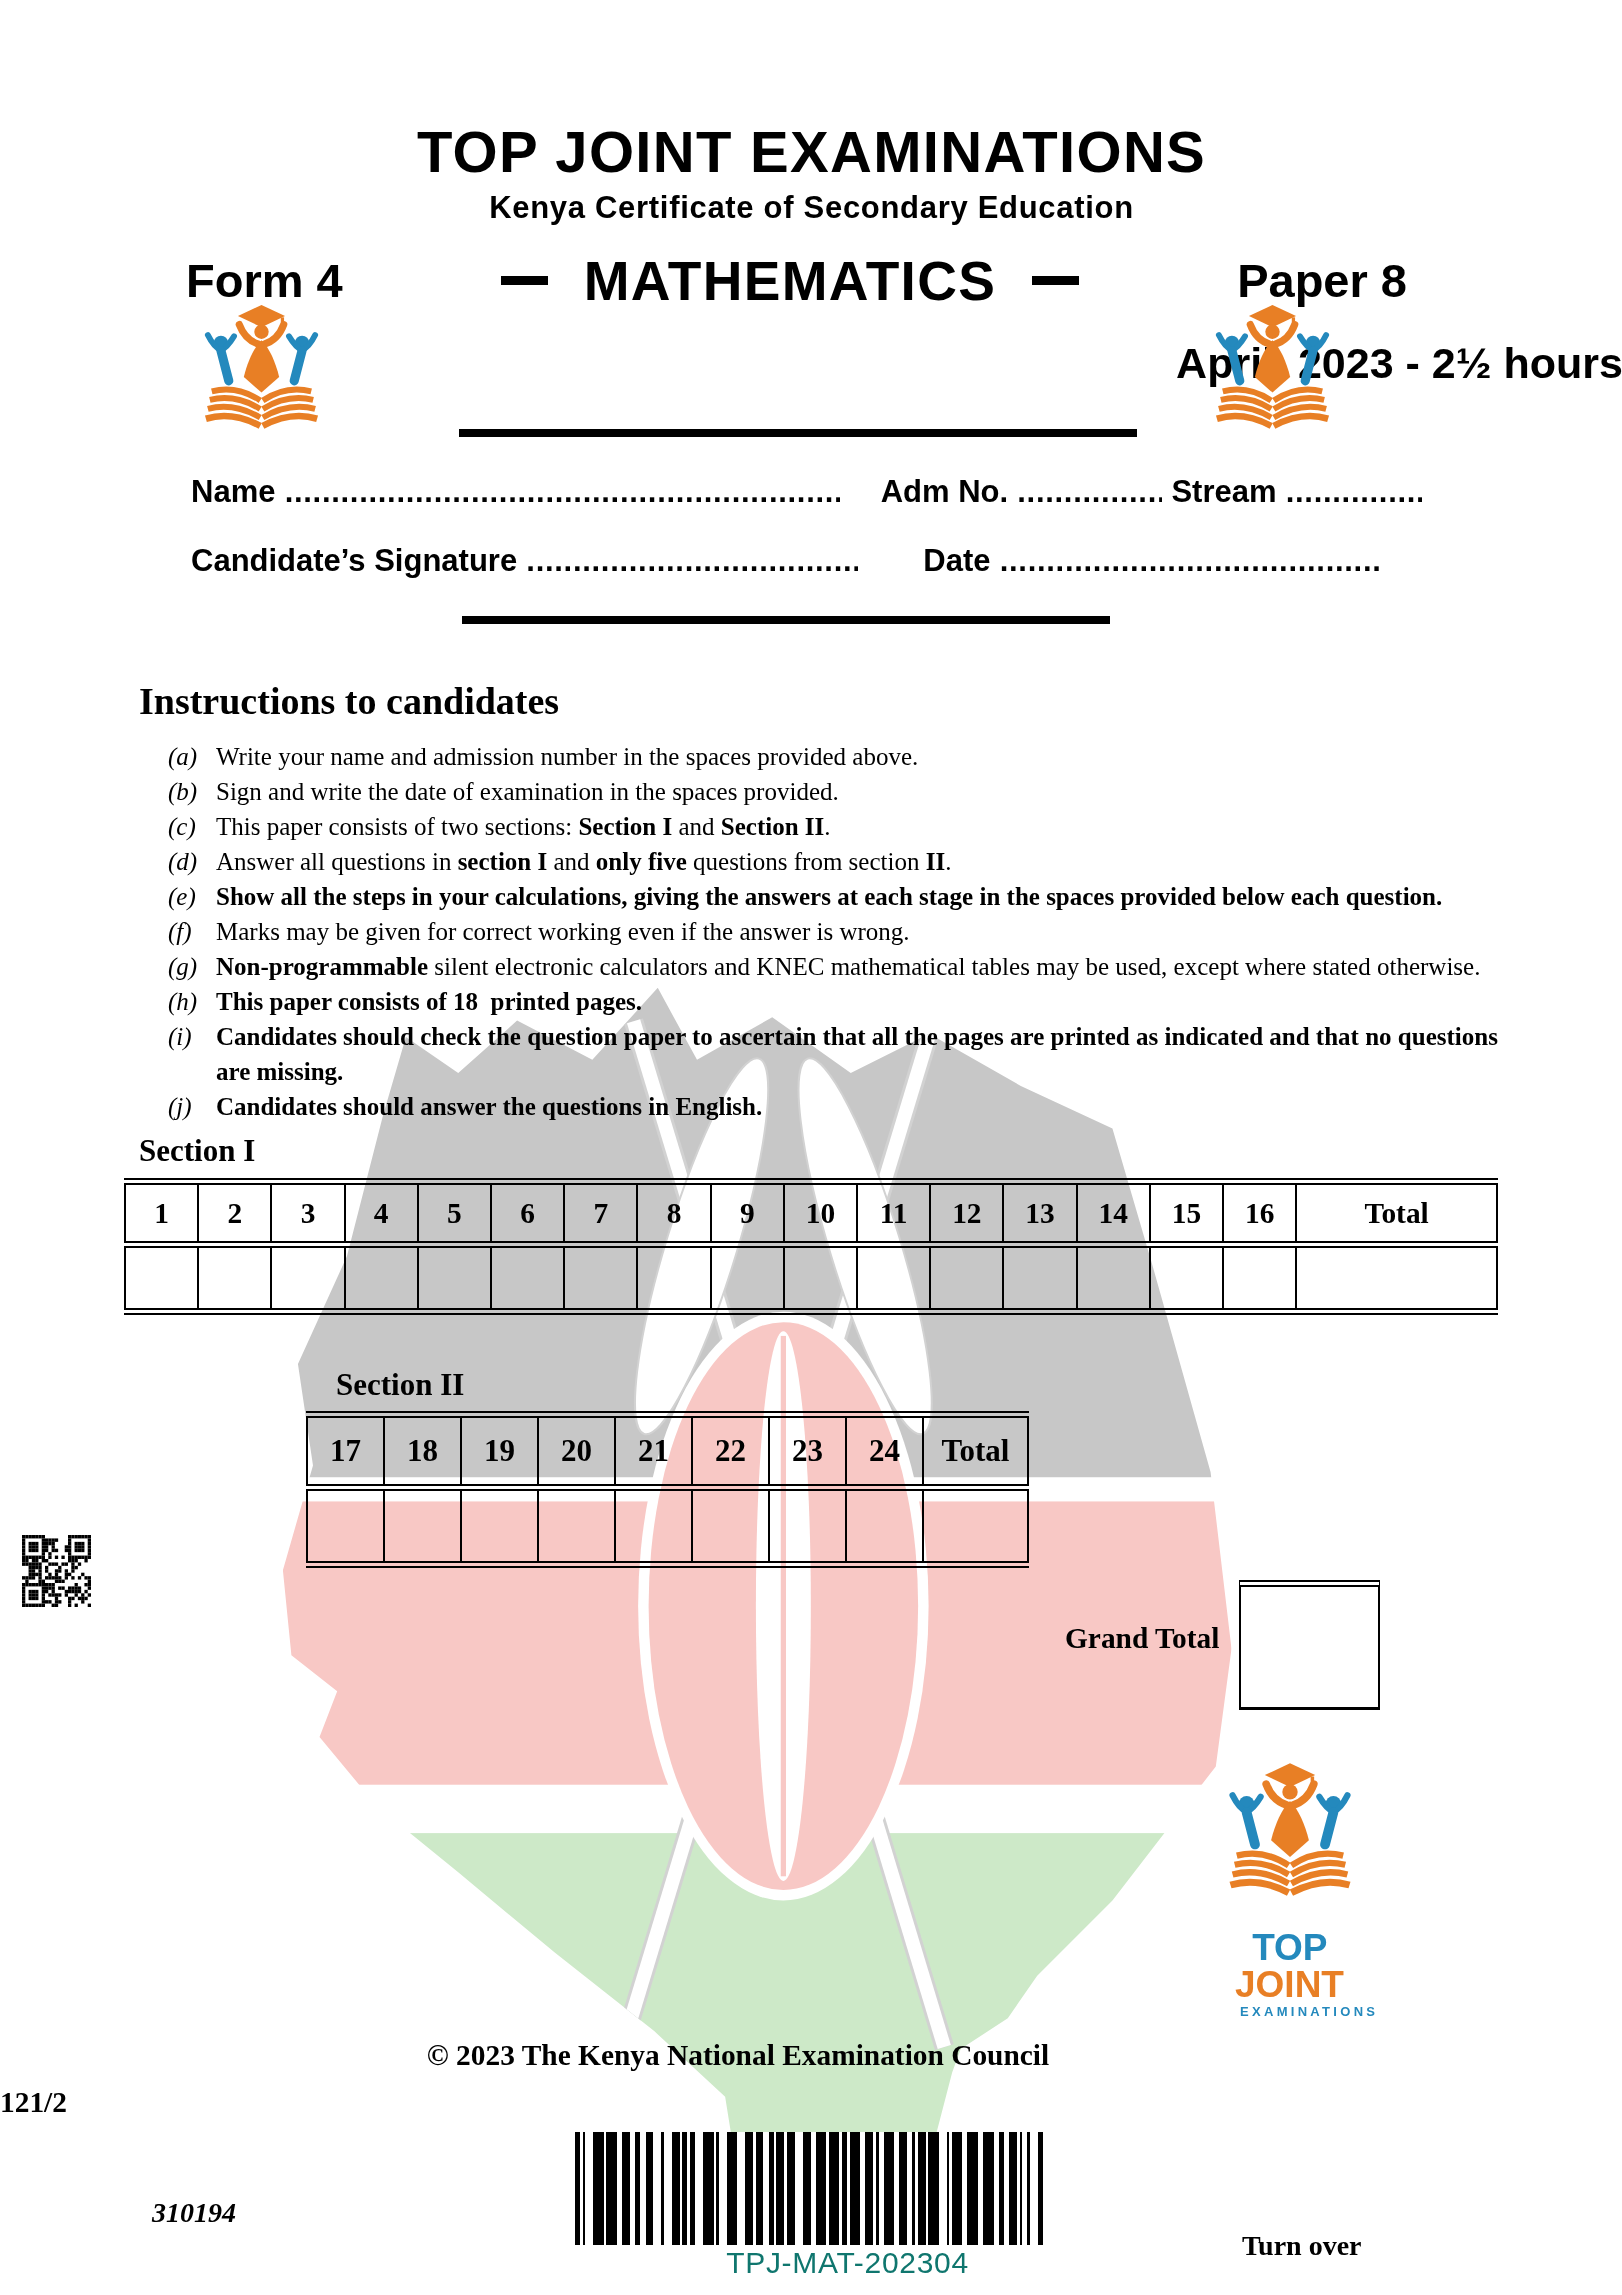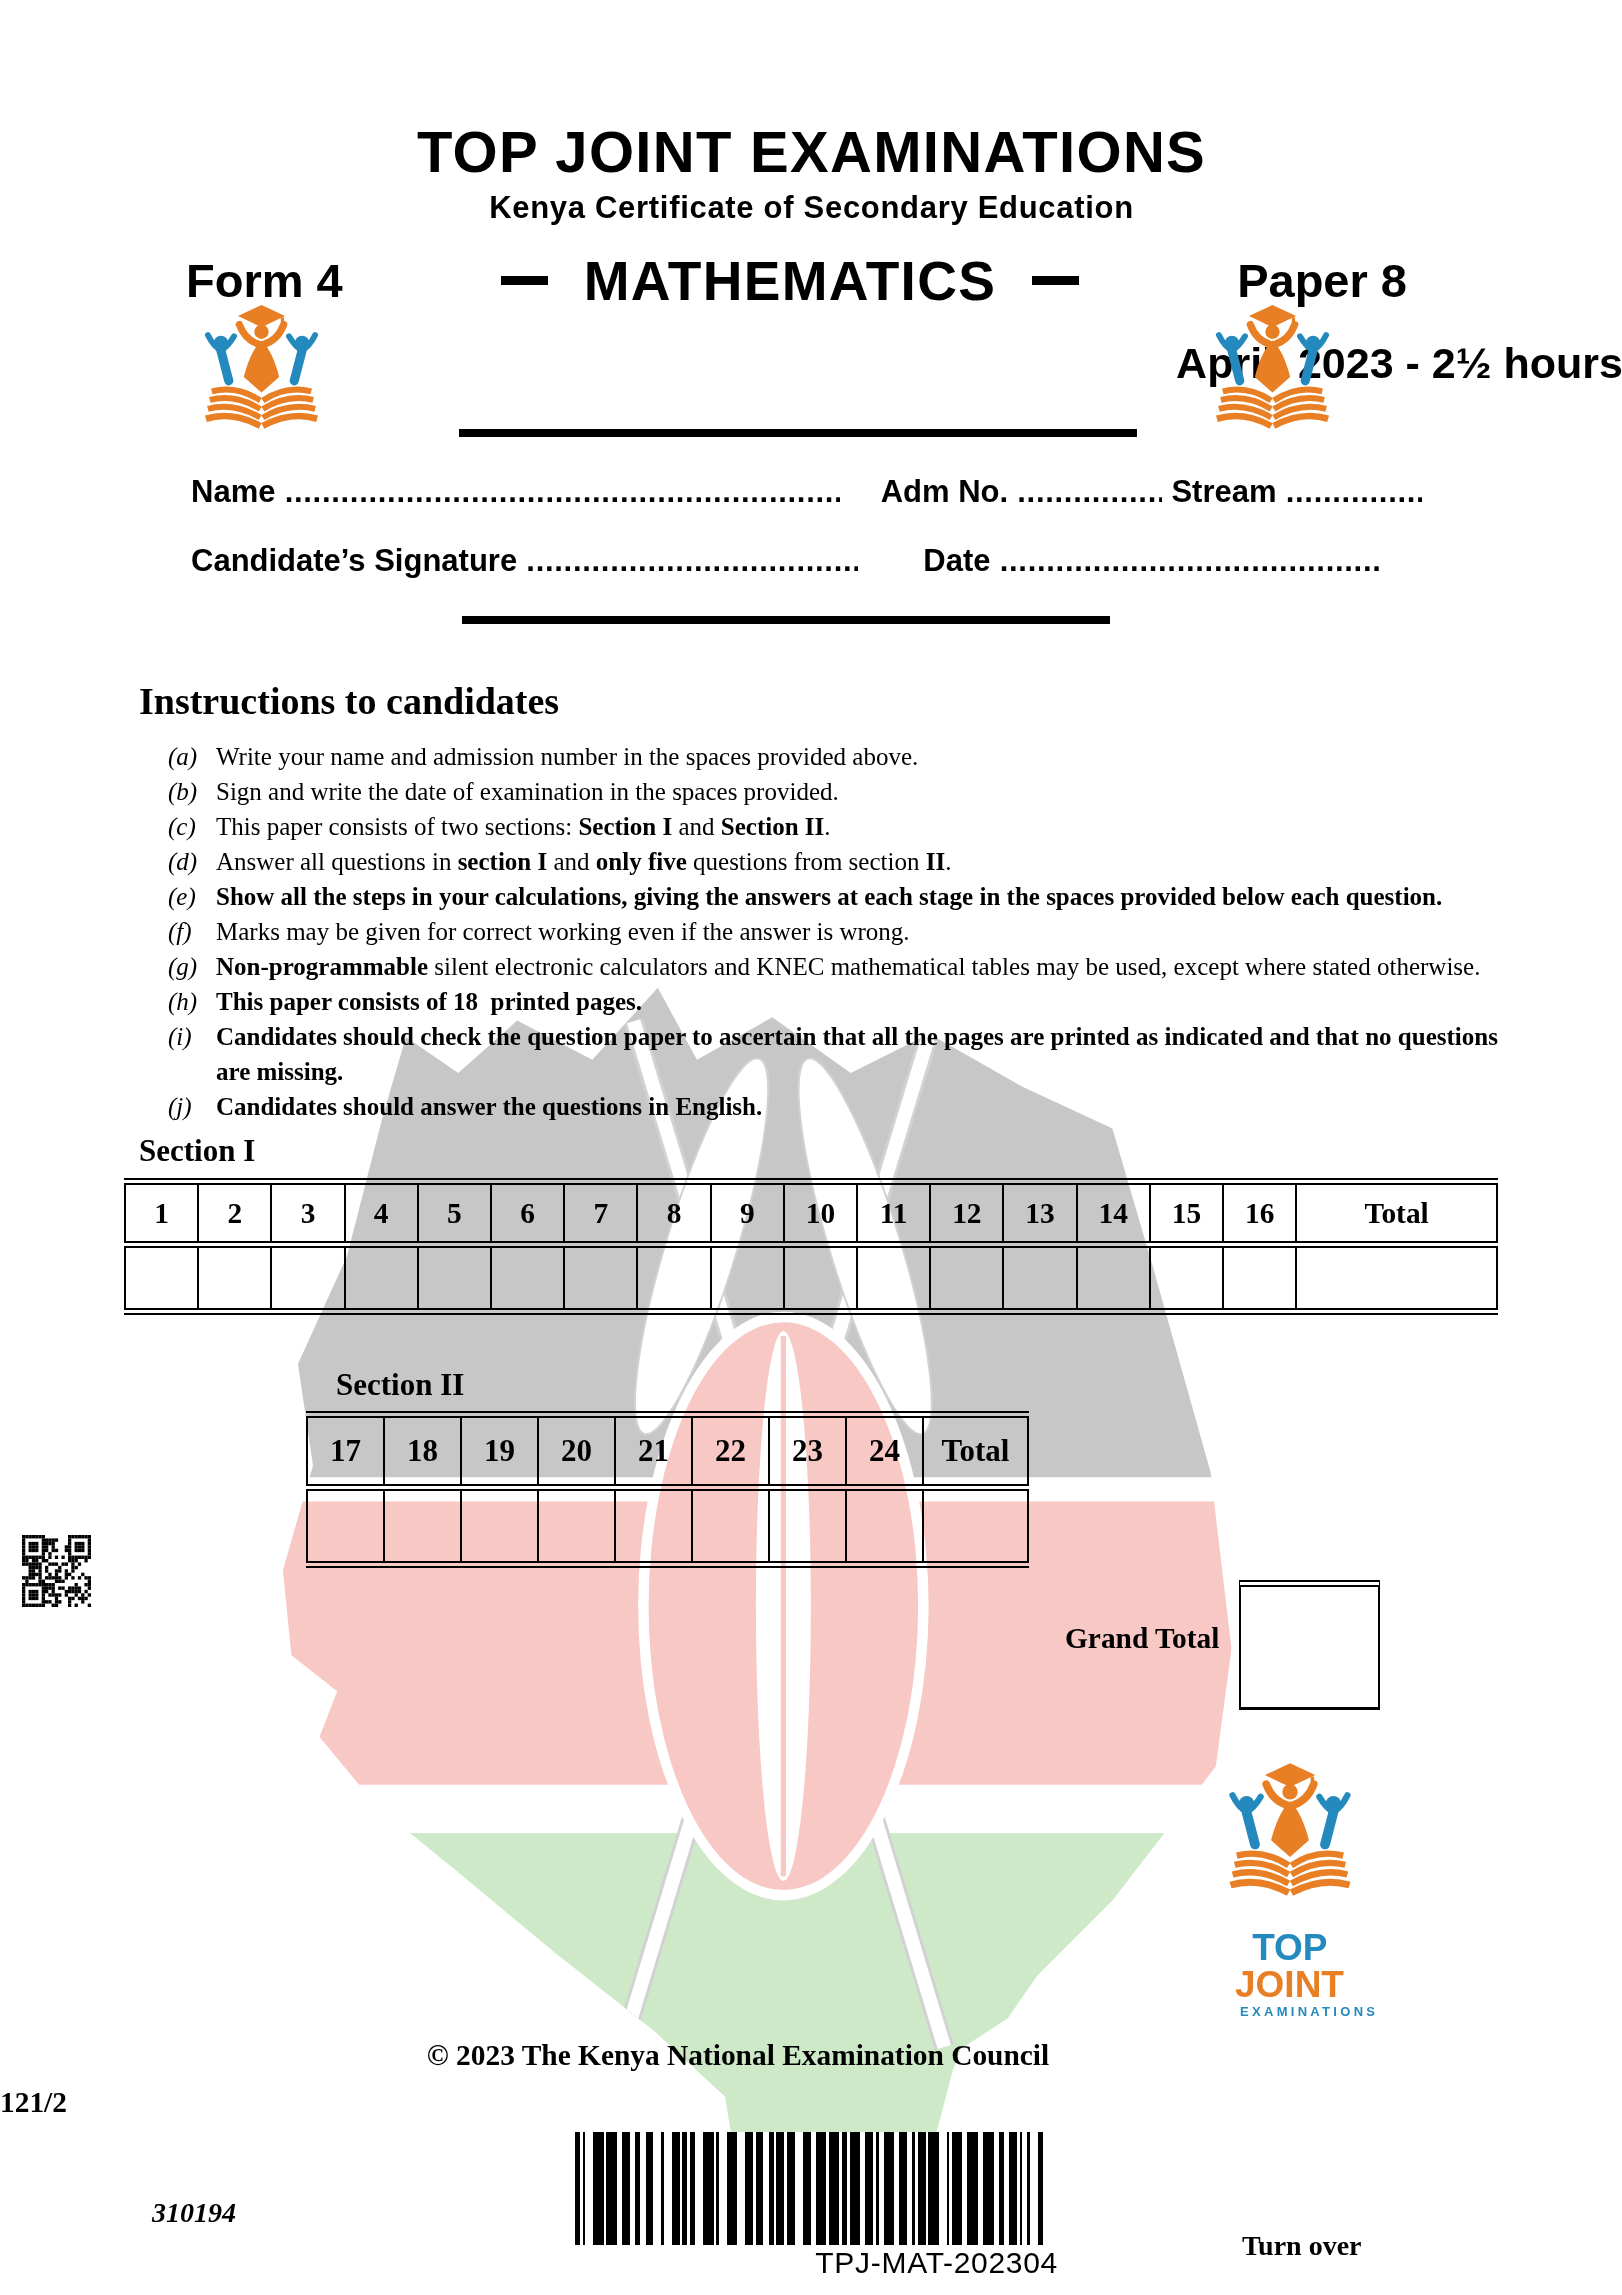--- a/index.html
+++ b/index.html
@@ -81,22 +81,22 @@
   .brand-word .w-top { color:#2489BD; } .brand-word .w-joint { color:#E87F25; }
   .brand-sub { margin-top:1.3px; font-size:13px; font-weight:bold; letter-spacing:3.3px; color:#2489BD; padding-left:39px; }
 
   
   .serif-b { font-family:"Liberation Serif", serif; font-weight:bold; }
   .copyright { position:absolute; left:0; top:2039px; width:1476px; text-align:center; font-size:29.4px; }
   .paper-code { position:absolute; left:0; top:2086px; width:1472px; text-align:left; font-size:29.4px; }
   .barcode { position:absolute; left:575px; top:2132px; width:483px; height:113px; background:#fff;
     display:flex; align-items:stretch; overflow:hidden; }
   .barcode span { display:inline-block; height:100%; background:#000; flex-shrink:0; }
-  .barcode-text { position:absolute; left:575px; top:2246px; width:483px; text-align:right;
-    font-size:30px; font-family:"Liberation Sans", sans-serif; color:#000000; letter-spacing:0.7px; }
+  .barcode-text { position:absolute; left:606px; top:2246px; width:483px; text-align:center;
+    font-size:30px; font-family:"Liberation Sans", sans-serif; color:#0f766e; letter-spacing:0.7px; }
   .serial { position:absolute; left:152px; top:2197px; font-size:28px;font-style:italic; }
   .turn-over { position:absolute; left:1242px; top:2230px; font-size:28px; }
 </style>
 </head>
 <body>
 
 <div class="page">
 
   <svg class="watermark" width="1623" height="2295" viewBox="0 0 2480 3508">
     <defs>

